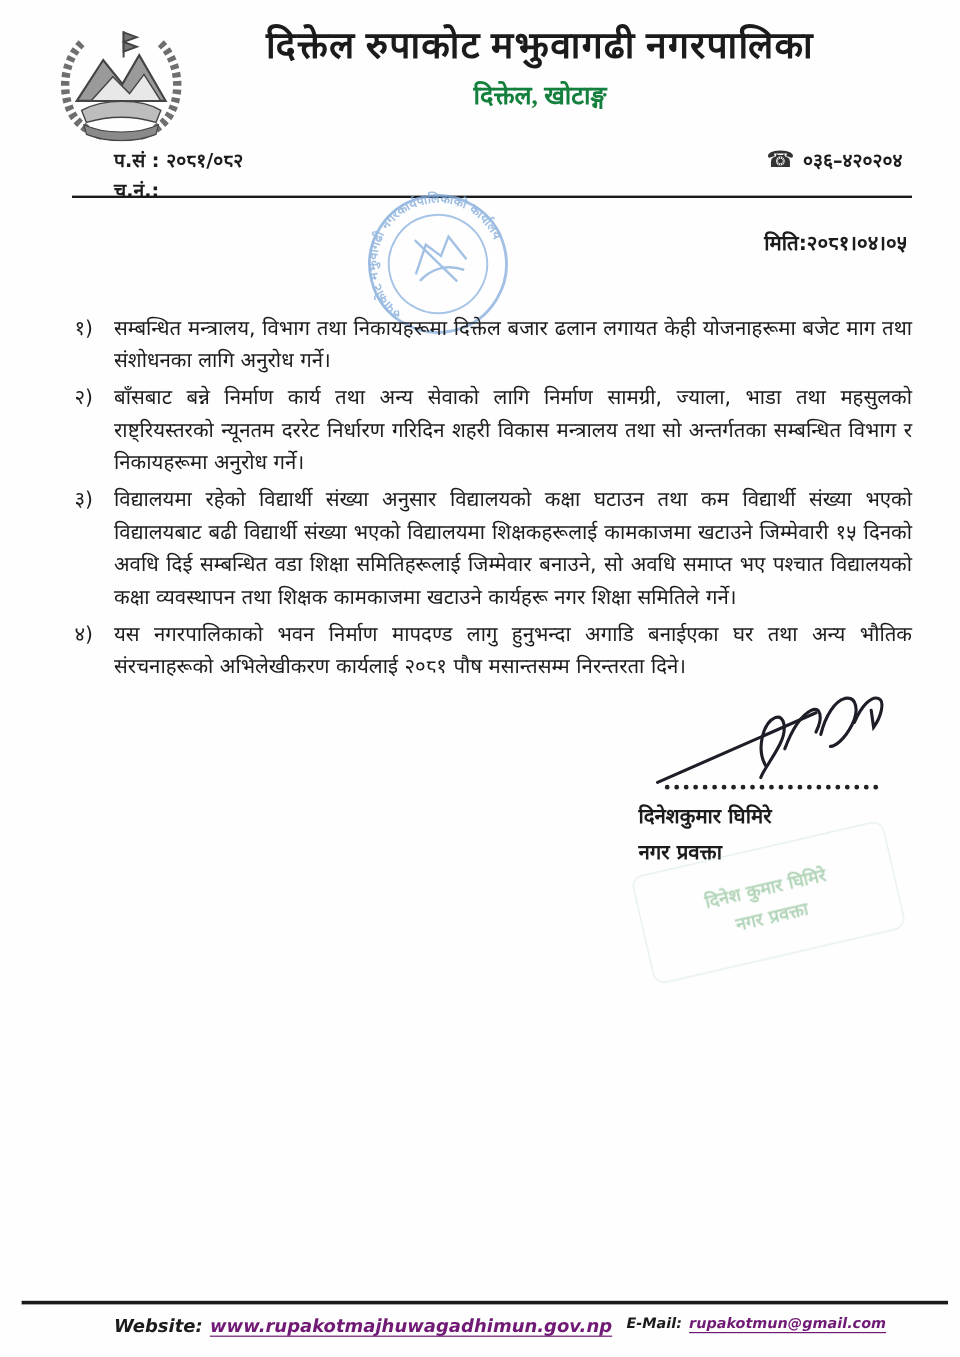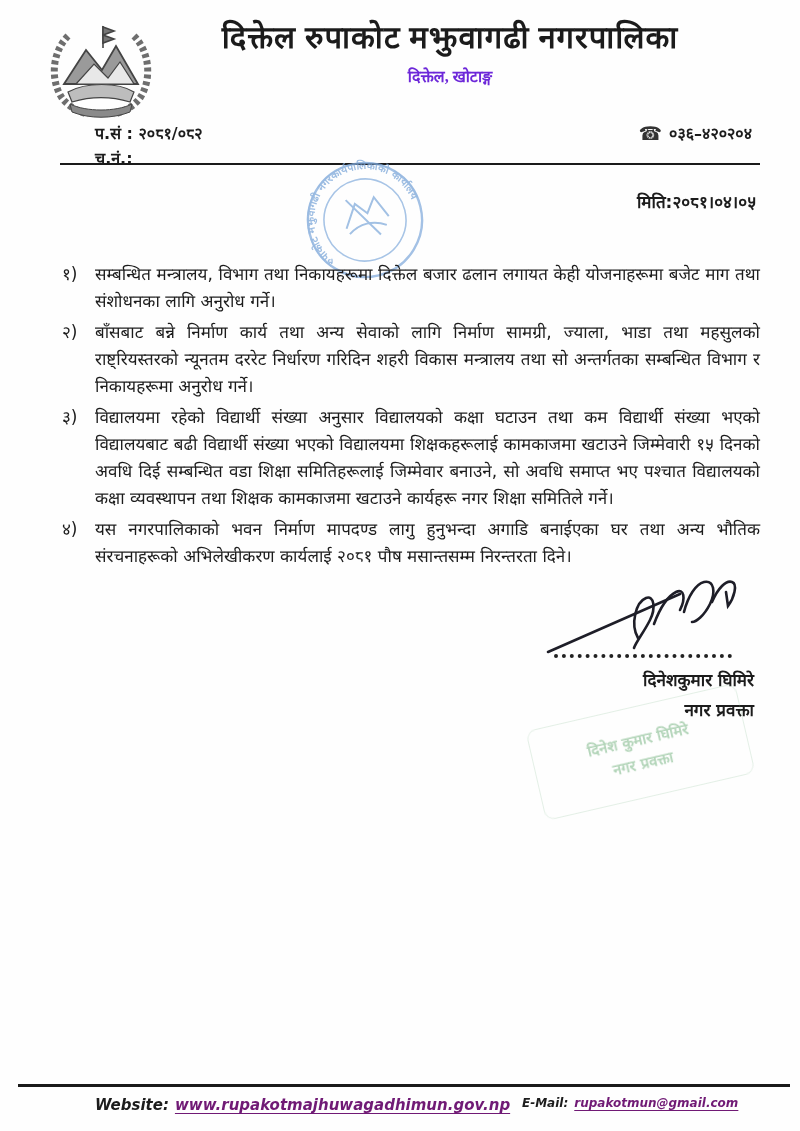--- a/index.html
+++ b/index.html
@@ -16,21 +16,21 @@
   }
 
   
   .letterhead { position: absolute; top: 20px; left: 0; width: 100%; }
   .emblem { position: absolute; left: 46px; top: 2px; width: 110px; height: 96px; }
   .head-text { margin-left: 160px; width: 580px; text-align: center; font-family: Liberation Serif, serif; }
   .muni-name {
     font-size: 31px; font-weight: 700; color: #1b1b1b;
     letter-spacing: 1px; line-height: 1.15;
   }
-  .muni-addr { font-size: 16px; font-weight: 700; margin-top: 9px; color: #6d28d9; }
+  .muni-addr { font-size: 21px; font-weight: 700; margin-top: 9px; color: #15803d; }
 
   
   .ref-no   { position: absolute; left: 95px;  top: 122px; font-size: 16px; font-weight: 700; }
   .phone    { position: absolute; right: 48px; top: 122px; font-size: 16px; font-weight: 700; display: flex; align-items: center; gap: 7px; }
   .phone-icon { font-size: 19px; color: #333; }
   .ch-no    { position: absolute; left: 95px;  top: 147px; font-size: 16px; font-weight: 700; }
   .head-rule { position: absolute; left: 60px; right: 40px; top: 163px; border-top: 2.5px solid #1a1a1a; }
 
   
   .blue-seal {
@@ -46,21 +46,21 @@
     text-underline-offset: 4px; z-index: 2;
   }
 
   
   .decisions { position: absolute; left: 62px; top: 261px; width: 698px; }
   .decision { display: flex; margin-bottom: 5px; }
   .decision .num { flex: 0 0 33px; font-size: 17px; line-height: 1.57; }
   .decision .txt { flex: 1; font-size: 17px; line-height: 1.57; text-align: justify; }
 
   
-  .sig-block { position: absolute; right: 46px; top: 572px; width: 222px; text-align: right; }
+  .sig-block { position: absolute; right: 46px; top: 572px; width: 222px; text-align: left; }
   .sig-scribble { width: 200px; height: 86px; margin: 0 auto -4px 10px; display: block; }
   .sig-dots { width: 178px; margin: 0 auto; border-top: 4px dotted #222; }
   .sig-name  { font-size: 17px; font-weight: 700; margin-top: 10px; }
   .sig-title { font-size: 17px; font-weight: 700; margin-top: 7px; }
 
   .green-stamp {
     position: absolute; right: 52px; top: 706px; width: 215px; height: 92px;
     transform: rotate(-13deg);
     color: #84bb8e; opacity: 0.62;
     border: 1px solid rgba(132, 187, 142, 0.35); border-radius: 10px;

